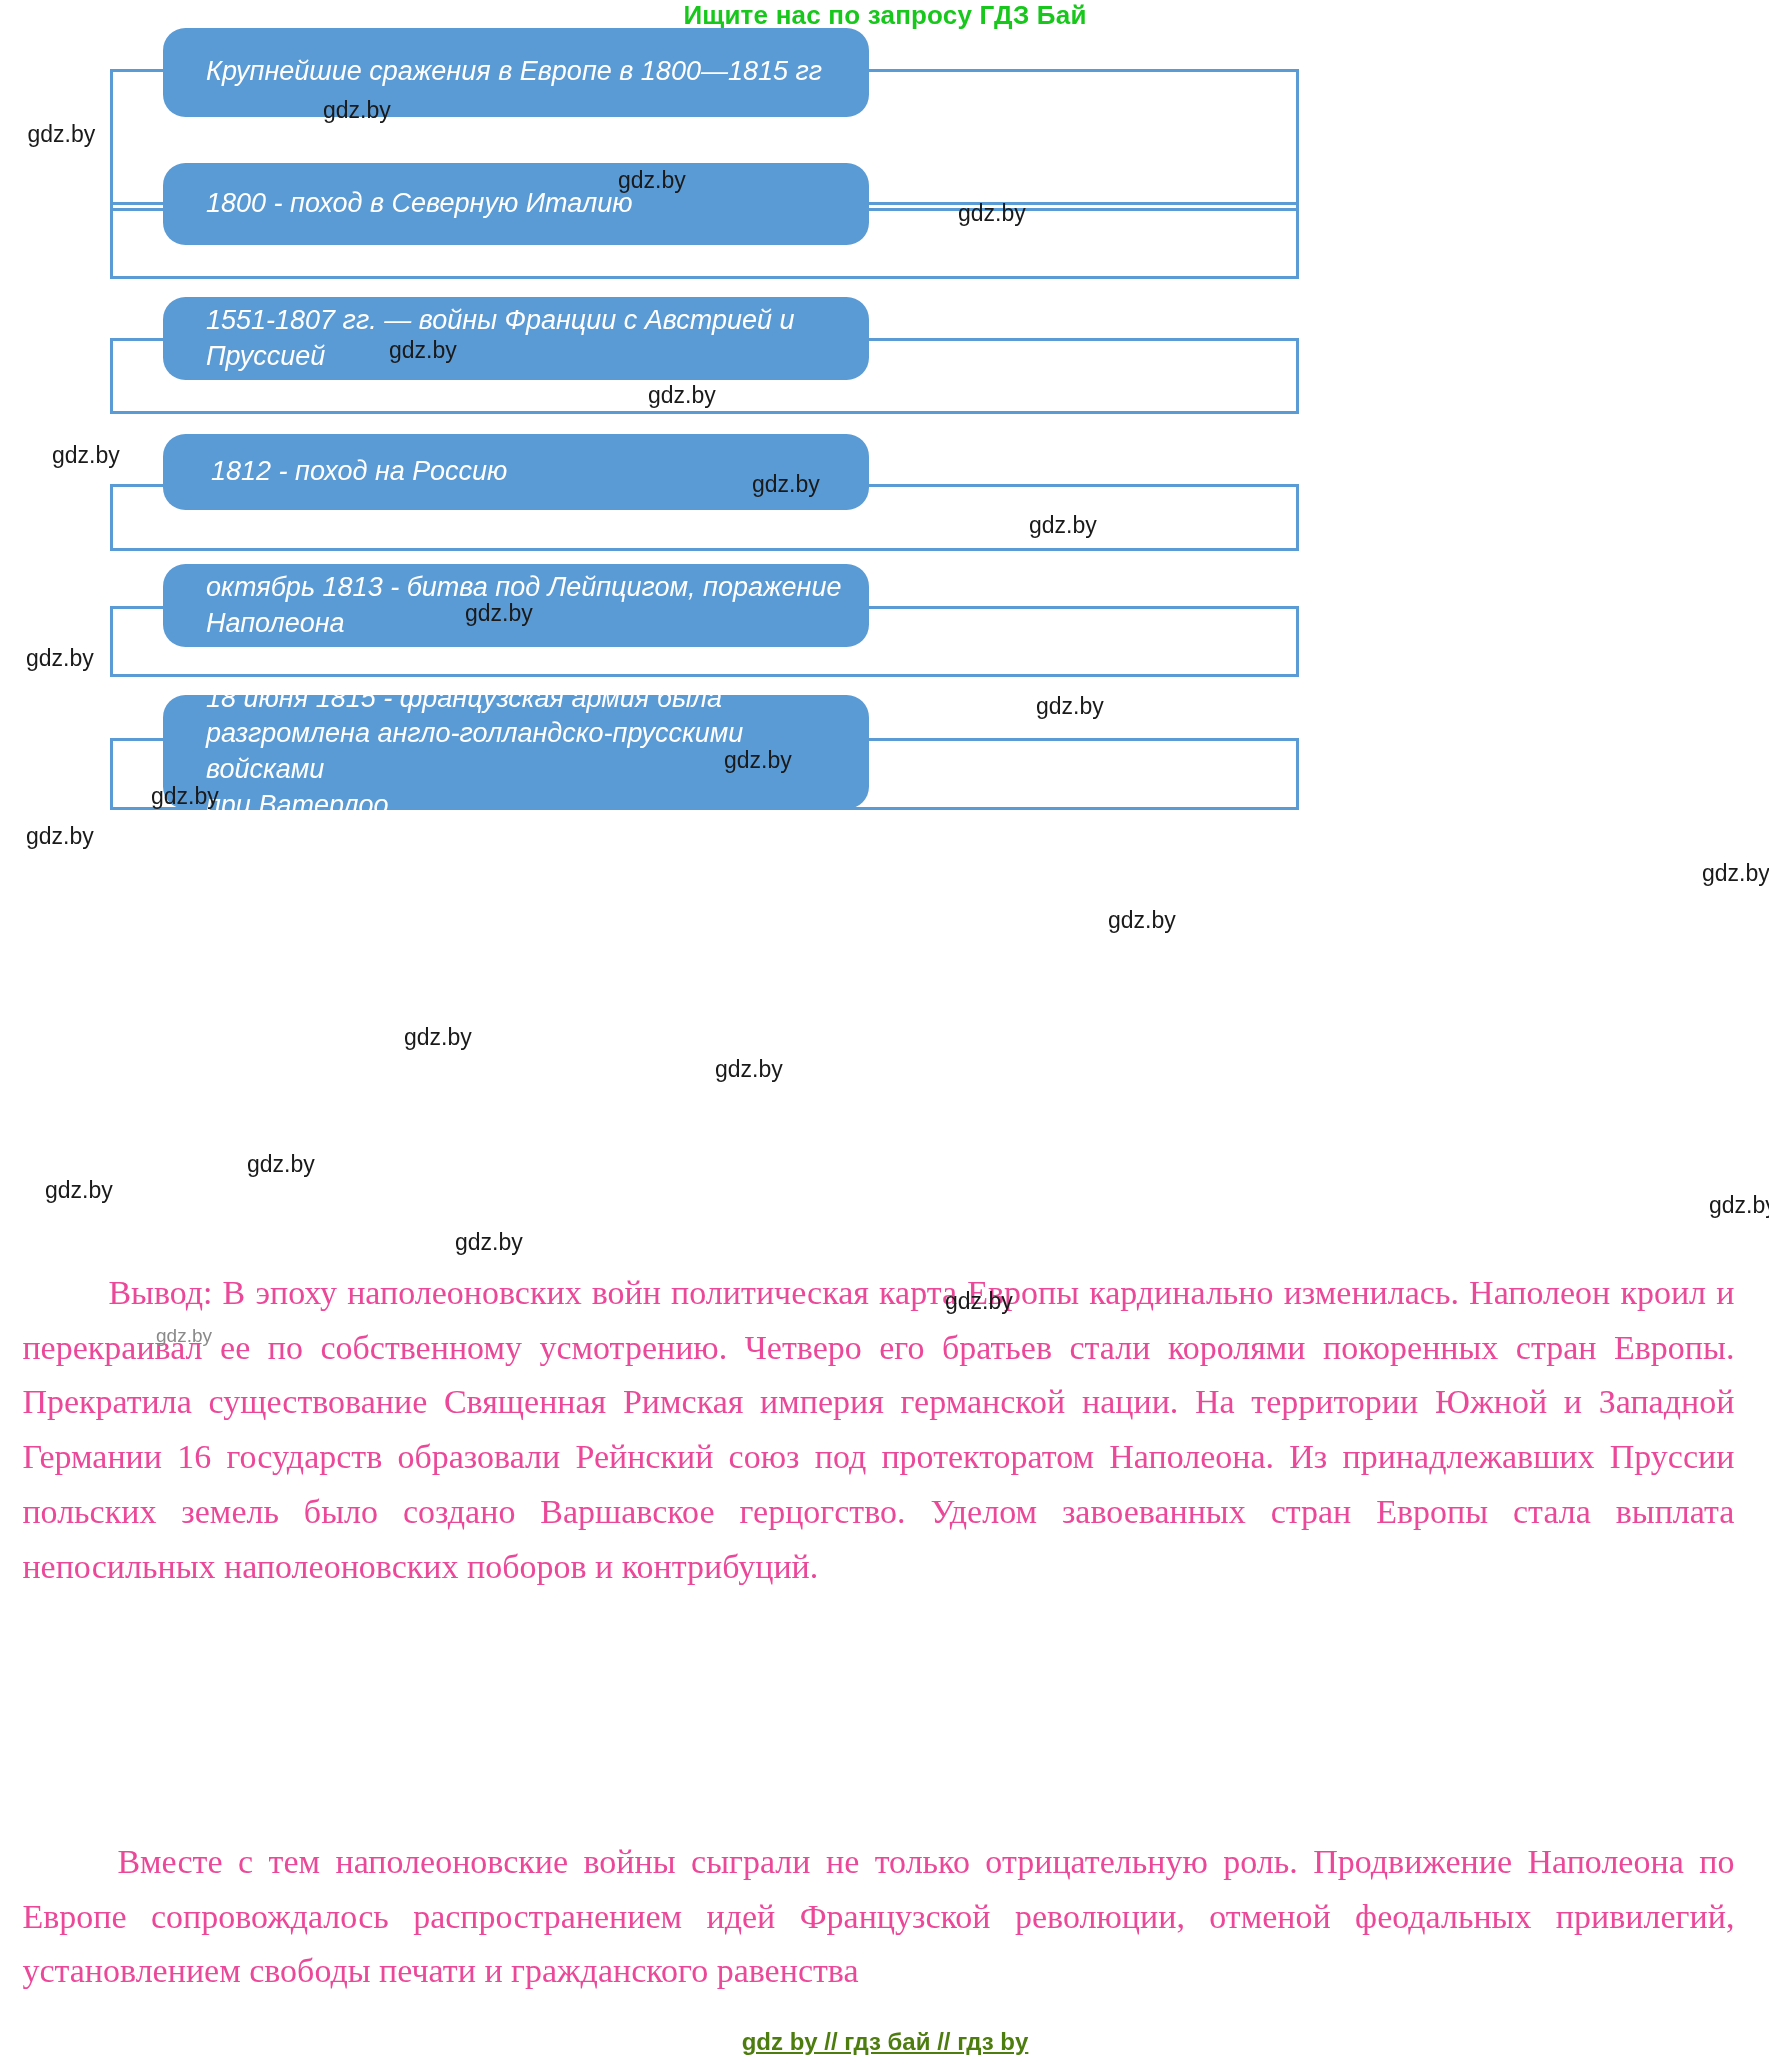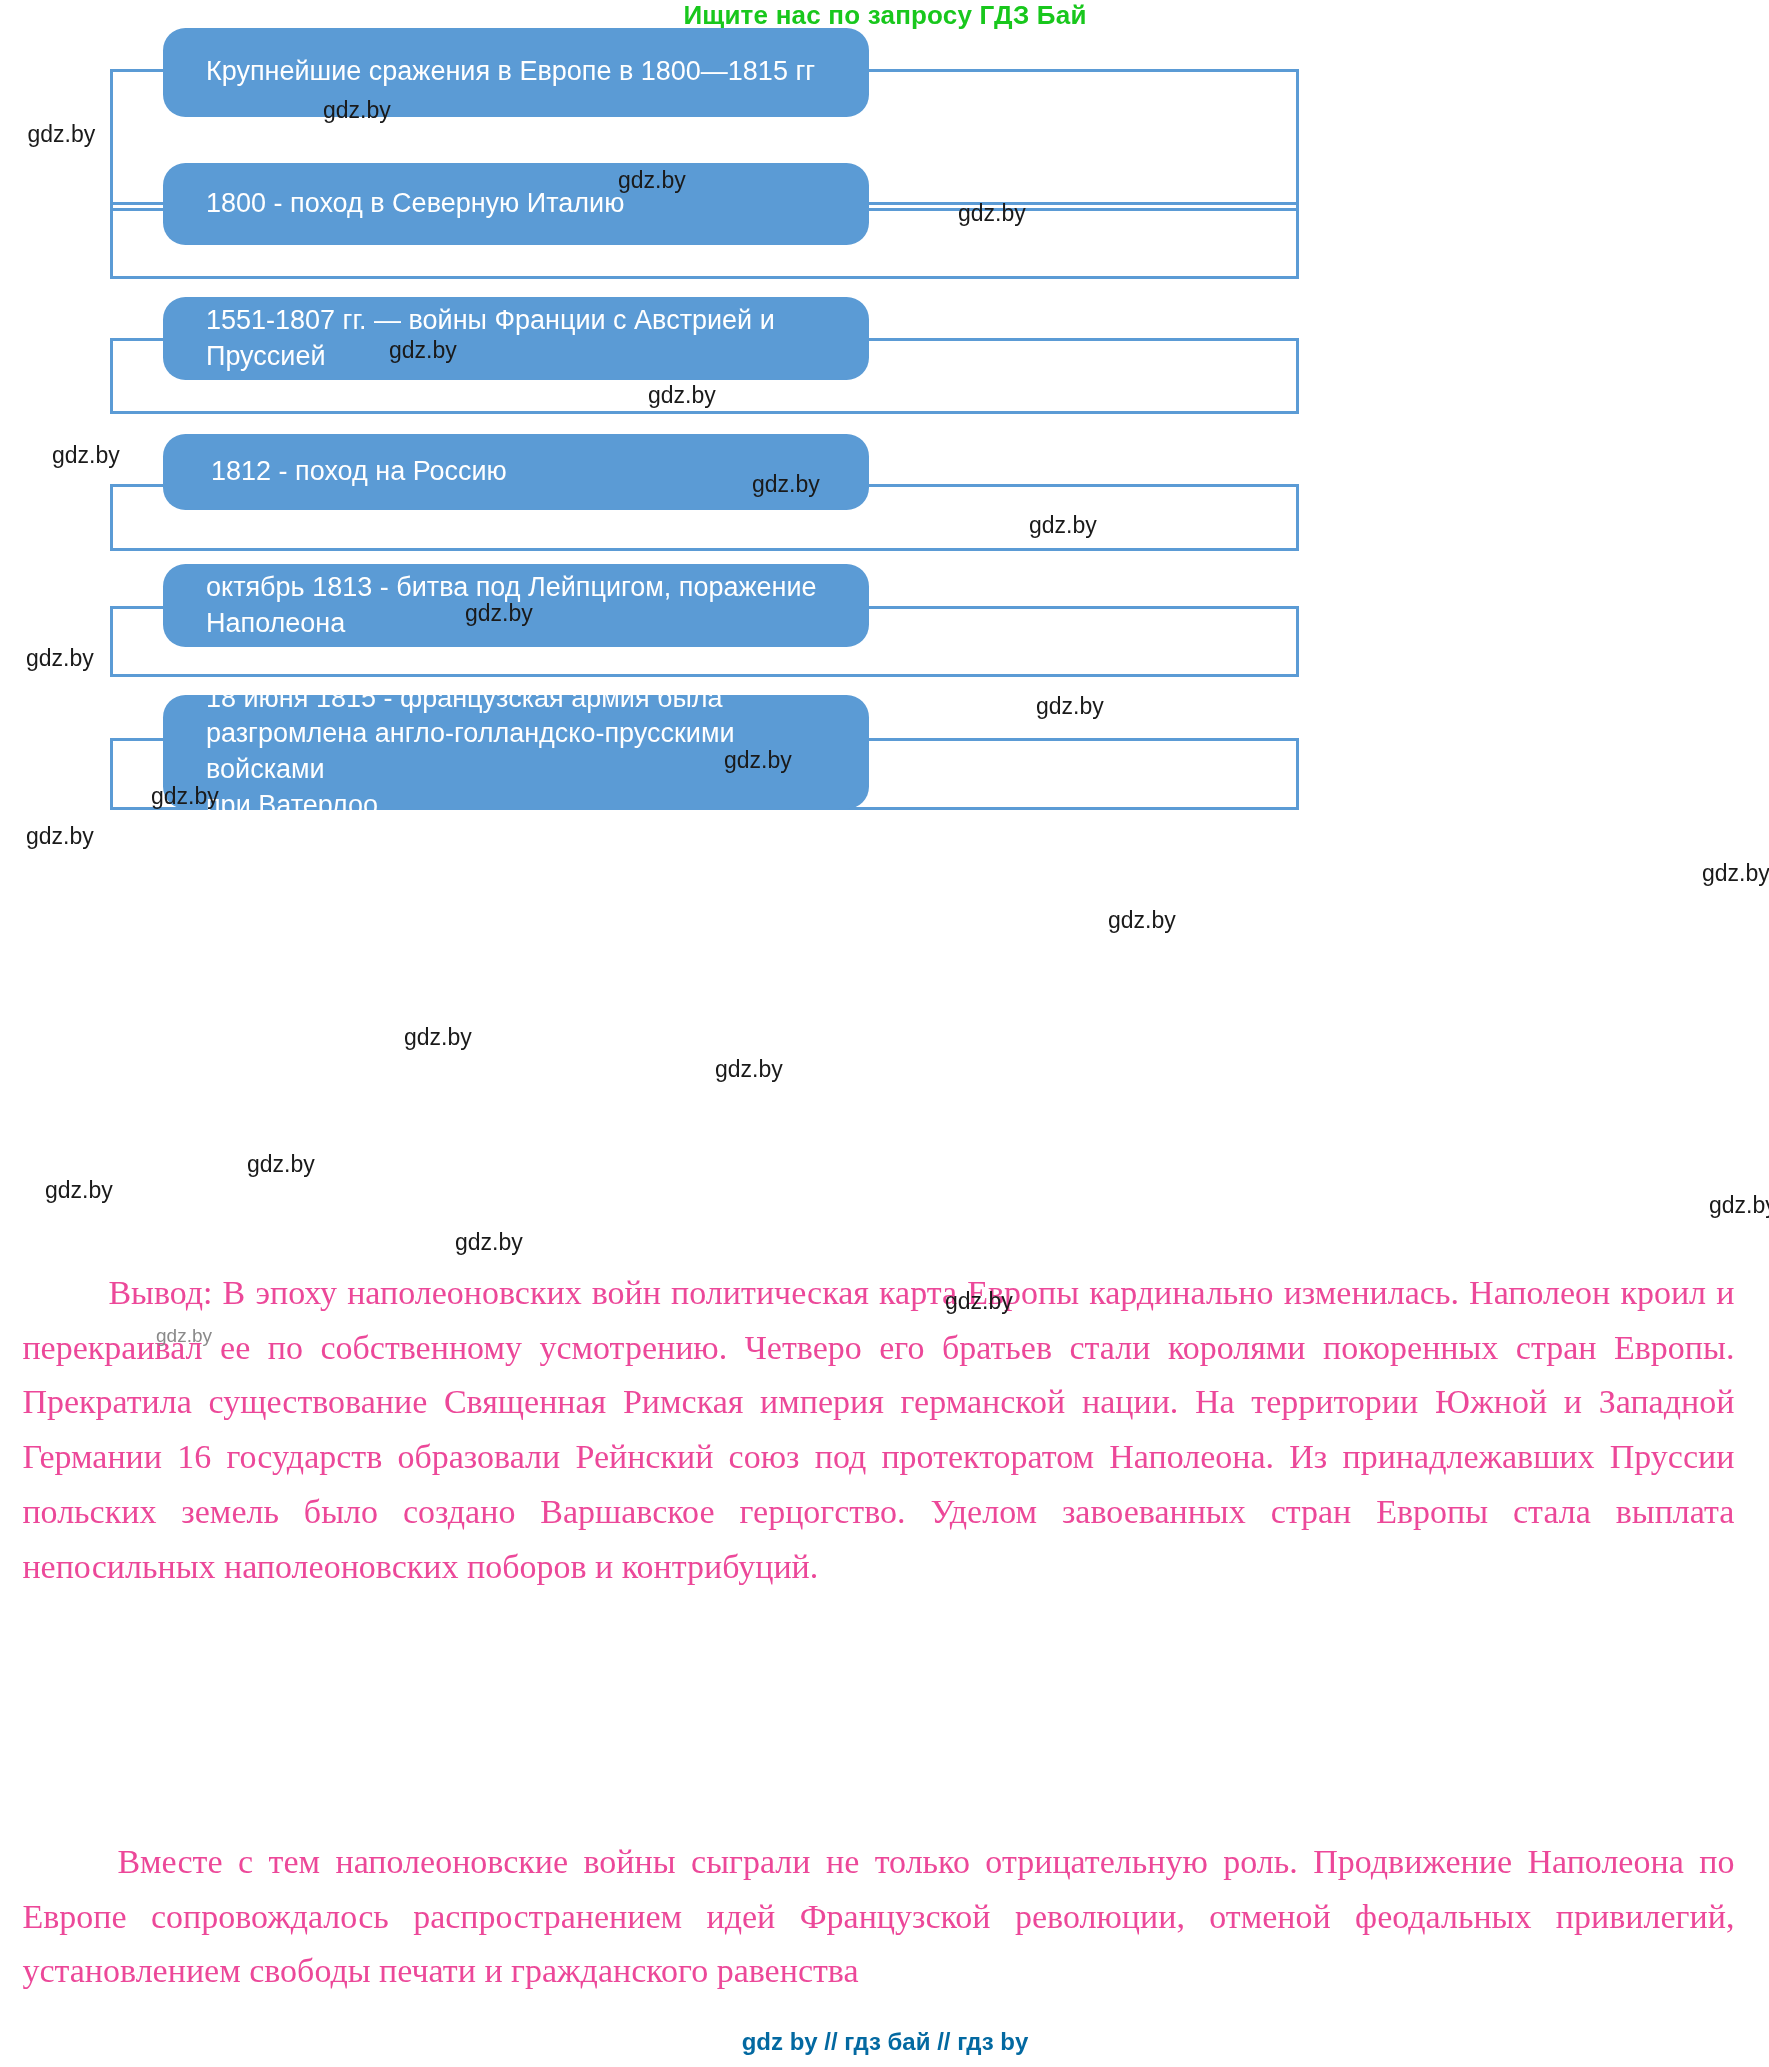--- a/index.html
+++ b/index.html
@@ -30,20 +30,21 @@
     white-space: nowrap;
   }
 
   
   .smartart {
     position: absolute;
     left: 0;
     top: 0;
     width: 1770px;
     height: 1256px;
+    font-style: italic;
   }
   .sa-item { position: absolute; }
 
   
   .sa-frame {
     position: absolute;
     box-sizing: border-box;
     border: 3.4px solid #5b9bd5;
     background: transparent;
   }
@@ -85,25 +86,26 @@
   #prose-1 { top: 1266px; }
   #prose-2 { top: 1804px; }
 
   
   .footer {
     position: absolute;
     top: 2028px;
     left: 0;
     width: 1770px;
     text-align: center;
-    color: #0369a1;
+    color: #4d7c0f;
     font-family: "Liberation Sans", sans-serif;
     font-size: 24px;
     font-weight: 700;
     white-space: nowrap;
+    text-decoration: underline;
   }
 
   
   .wm {
     position: absolute;
     color: #1a1a1a;
     font-family: "Liberation Sans", sans-serif;
     white-space: nowrap;
     pointer-events: none;
   }

